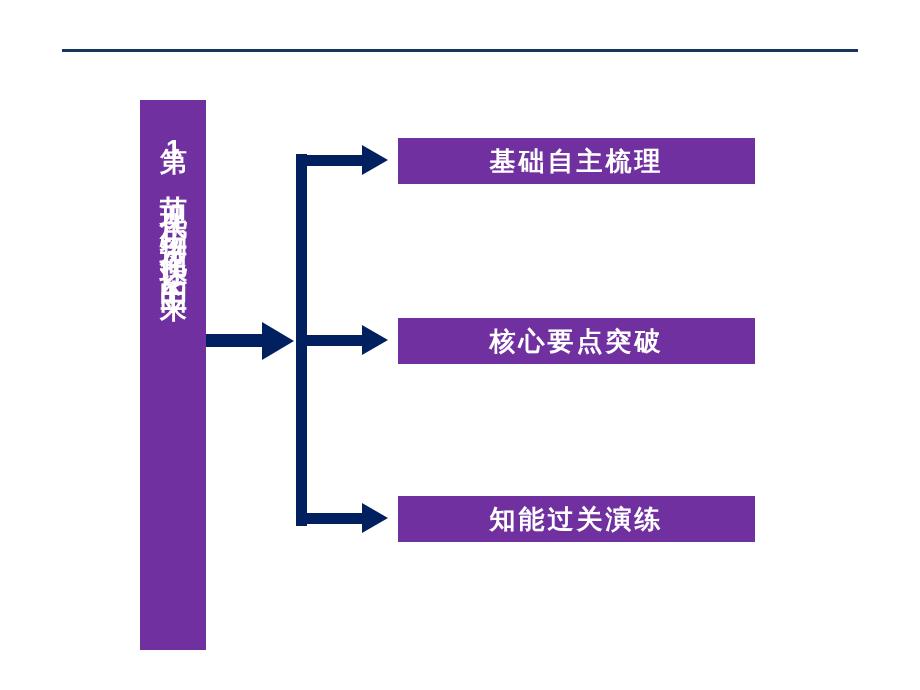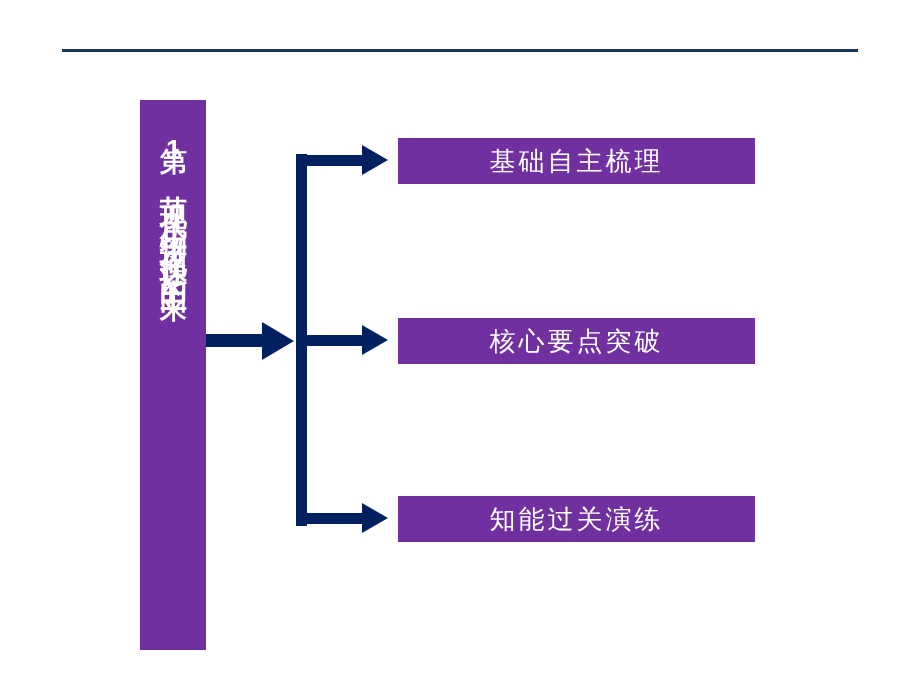--- a/index.html
+++ b/index.html
@@ -89,21 +89,21 @@
 
   
   .nav-box {
     position: absolute;
     left: 398px;
     width: 357px;
     height: 46px;
     background: var(--accent-purple, #7030A0);
     color: #ffffff;
     font-size: 26px;
-    font-weight: 400;
+    font-weight: 700;
     letter-spacing: 3px;
     display: flex;
     align-items: center;
     justify-content: center;
   }
   .box1 { top: 138px; }
   .box2 { top: 318px; }
   .box3 { top: 496px; }
 </style>
 </head>

